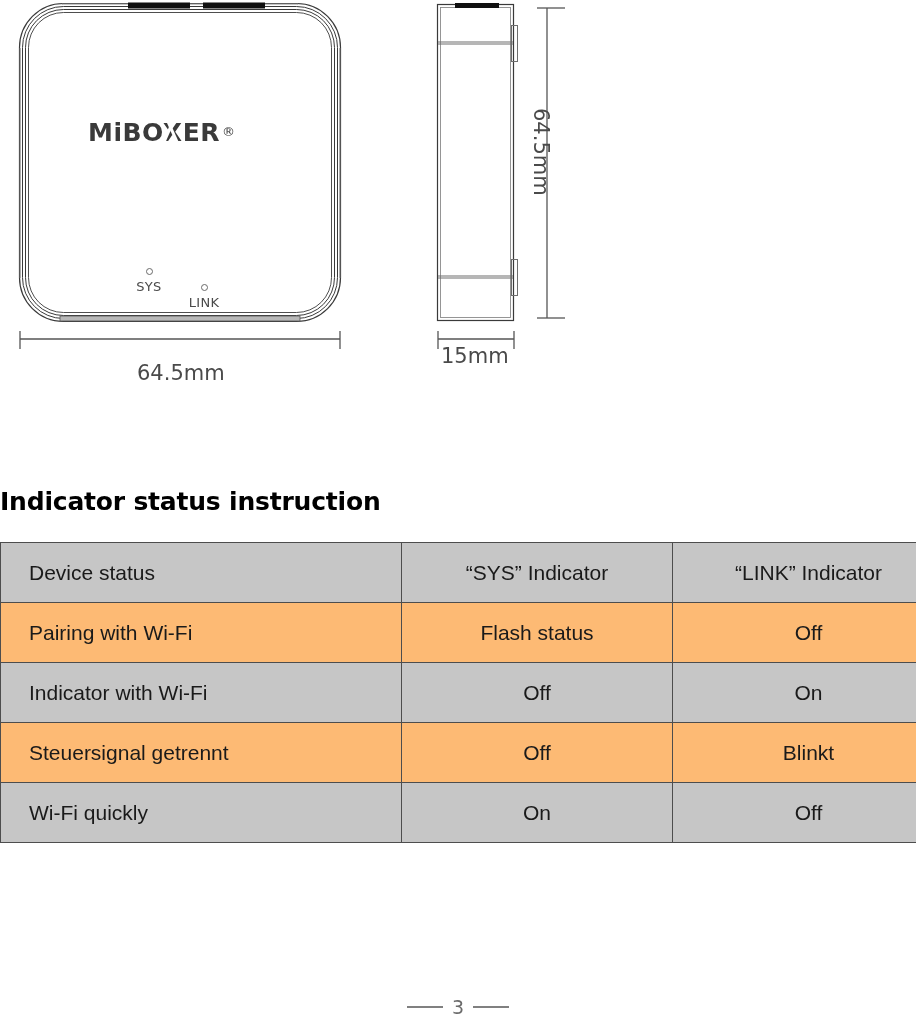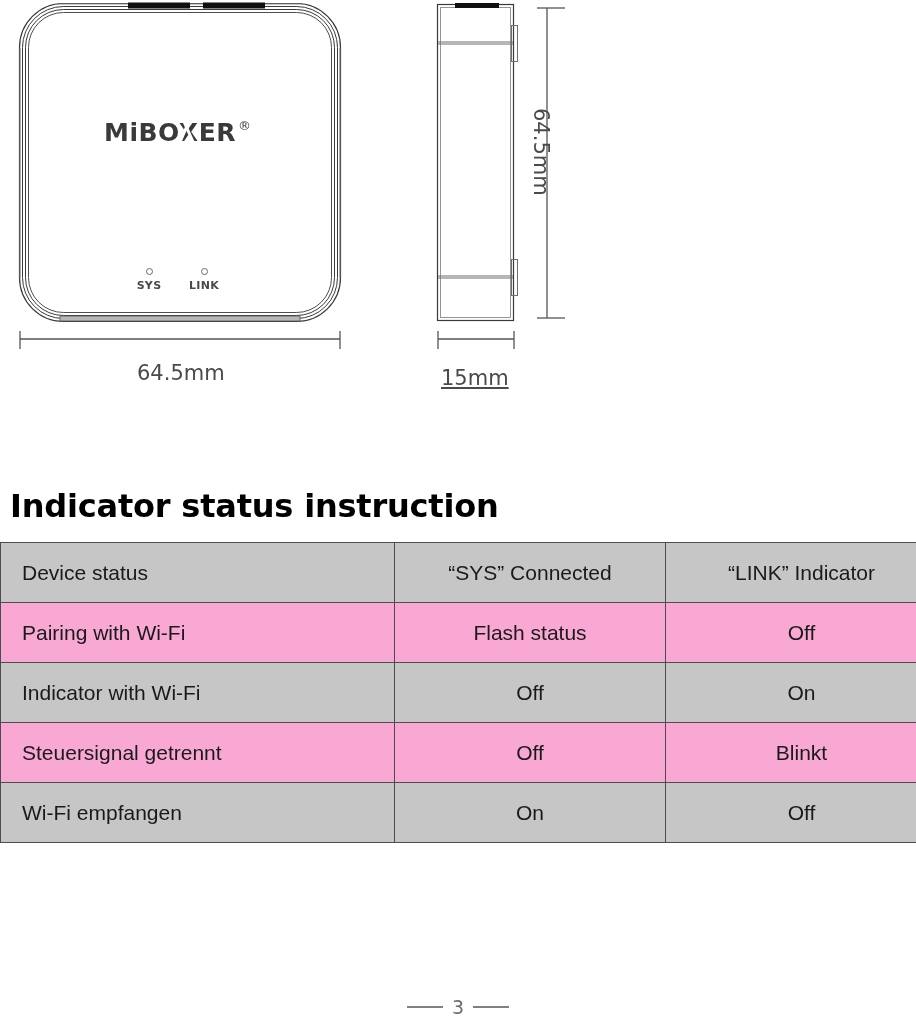--- a/index.html
+++ b/index.html
@@ -26,24 +26,24 @@
   }
   #drawing-svg {
     position: absolute;
     left: 0;
     top: 0;
   }
 
   
   #logo-wrap {
     position: absolute;
-    left: 104px;
+    left: 88px;
     top: 120px;
     display: flex;
-    align-items: flex-start;
+    align-items: center;
   }
   #logo-text {
     font-family: "DejaVu Sans", sans-serif;
     font-weight: 700;
     font-size: 25px;
     letter-spacing: 0.5px;
     color: #3a3a3a;
     line-height: 1;
     position: relative;
   }
@@ -82,53 +82,52 @@
   .led-dot {
     width: 5px;
     height: 5px;
     border: 1px solid #6a6a6a;
     border-radius: 50%;
     margin: 0 auto 4px auto;
     background: #ffffff;
   }
   .led-label {
     font-family: "DejaVu Sans", sans-serif;
-    font-size: 11px;
+    font-size: 13px;
     color: #4a4a4a;
     letter-spacing: 0.3px;
-    font-weight: bold;
   }
   #led-sys { left: 129px; top: 268px; }
-  #led-link { left: 184px; top: 268px; }
+  #led-link { left: 184px; top: 284px; }
 
   
   .dim-label {
     position: absolute;
     font-family: "DejaVu Sans", sans-serif;
     font-size: 21px;
     color: #4a4a4a;
     white-space: nowrap;
   }
   #dim-width-front { left: 137px; top: 361px; }
-  #dim-width-side  { left: 441px; top: 366px; text-decoration: underline; }
+  #dim-width-side  { left: 441px; top: 344px; }
   #dim-height-side {
     left: 553px;
     top: 108px;
     transform: rotate(90deg);
     transform-origin: left top;
   }
 
   
   #section-heading {
     position: absolute;
-    left: 10px;
+    left: 0;
     top: 487px;
     font-family: "DejaVu Sans", sans-serif;
     font-weight: 700;
-    font-size: 32px;
+    font-size: 25px;
     color: #000000;
     letter-spacing: -0.2px;
   }
 
   
   #status-table {
     position: absolute;
     left: 0;
     top: 542px;
     width: 915px;
@@ -140,26 +139,26 @@
     height: 59px;
     font-size: 21px;
     font-weight: normal;
     color: #1a1a1a;
     font-family: "Liberation Sans", sans-serif;
     padding: 0;
   }
   #status-table .col-status {
     width: 372px;
     text-align: left;
-    padding-left: 21px;
+    padding-left: 28px;
   }
   #status-table .col-sys  { width: 270px; text-align: center; }
   #status-table .col-link { width: 271px; text-align: center; }
   .row-shaded td, .row-shaded th { background: #c6c6c6; }
-  .row-plain td { background: #f9a8d4; }
+  .row-plain td { background: #fdba74; }
 
   
   #page-footer {
     position: absolute;
     left: 0;
     top: 996px;
     width: 916px;
     display: flex;
     align-items: center;
     justify-content: center;
@@ -270,42 +269,42 @@
   <div class="dim-label" id="dim-width-side">15mm</div>
   <div class="dim-label" id="dim-height-side">64.5mm</div>
 </div>
 
 <div id="section-heading">Indicator status instruction</div>
 
 <table id="status-table">
   <thead>
     <tr class="row-shaded">
       <th class="col-status">Device status</th>
-      <th class="col-sys">“SYS” Connected</th>
+      <th class="col-sys">“SYS” Indicator</th>
       <th class="col-link">“LINK” Indicator</th>
     </tr>
   </thead>
   <tbody>
     <tr class="row-plain">
       <td class="col-status">Pairing with Wi-Fi</td>
       <td class="col-sys">Flash status</td>
       <td class="col-link">Off</td>
     </tr>
     <tr class="row-shaded">
       <td class="col-status">Indicator with Wi-Fi</td>
       <td class="col-sys">Off</td>
       <td class="col-link">On</td>
     </tr>
     <tr class="row-plain">
       <td class="col-status">Steuersignal getrennt</td>
       <td class="col-sys">Off</td>
       <td class="col-link">Blinkt</td>
     </tr>
     <tr class="row-shaded">
-      <td class="col-status">Wi-Fi empfangen</td>
+      <td class="col-status">Wi-Fi quickly</td>
       <td class="col-sys">On</td>
       <td class="col-link">Off</td>
     </tr>
   </tbody>
 </table>
 
 <div id="page-footer">
   <div class="footer-rule"></div>
   <div id="page-number">3</div>
   <div class="footer-rule"></div>

